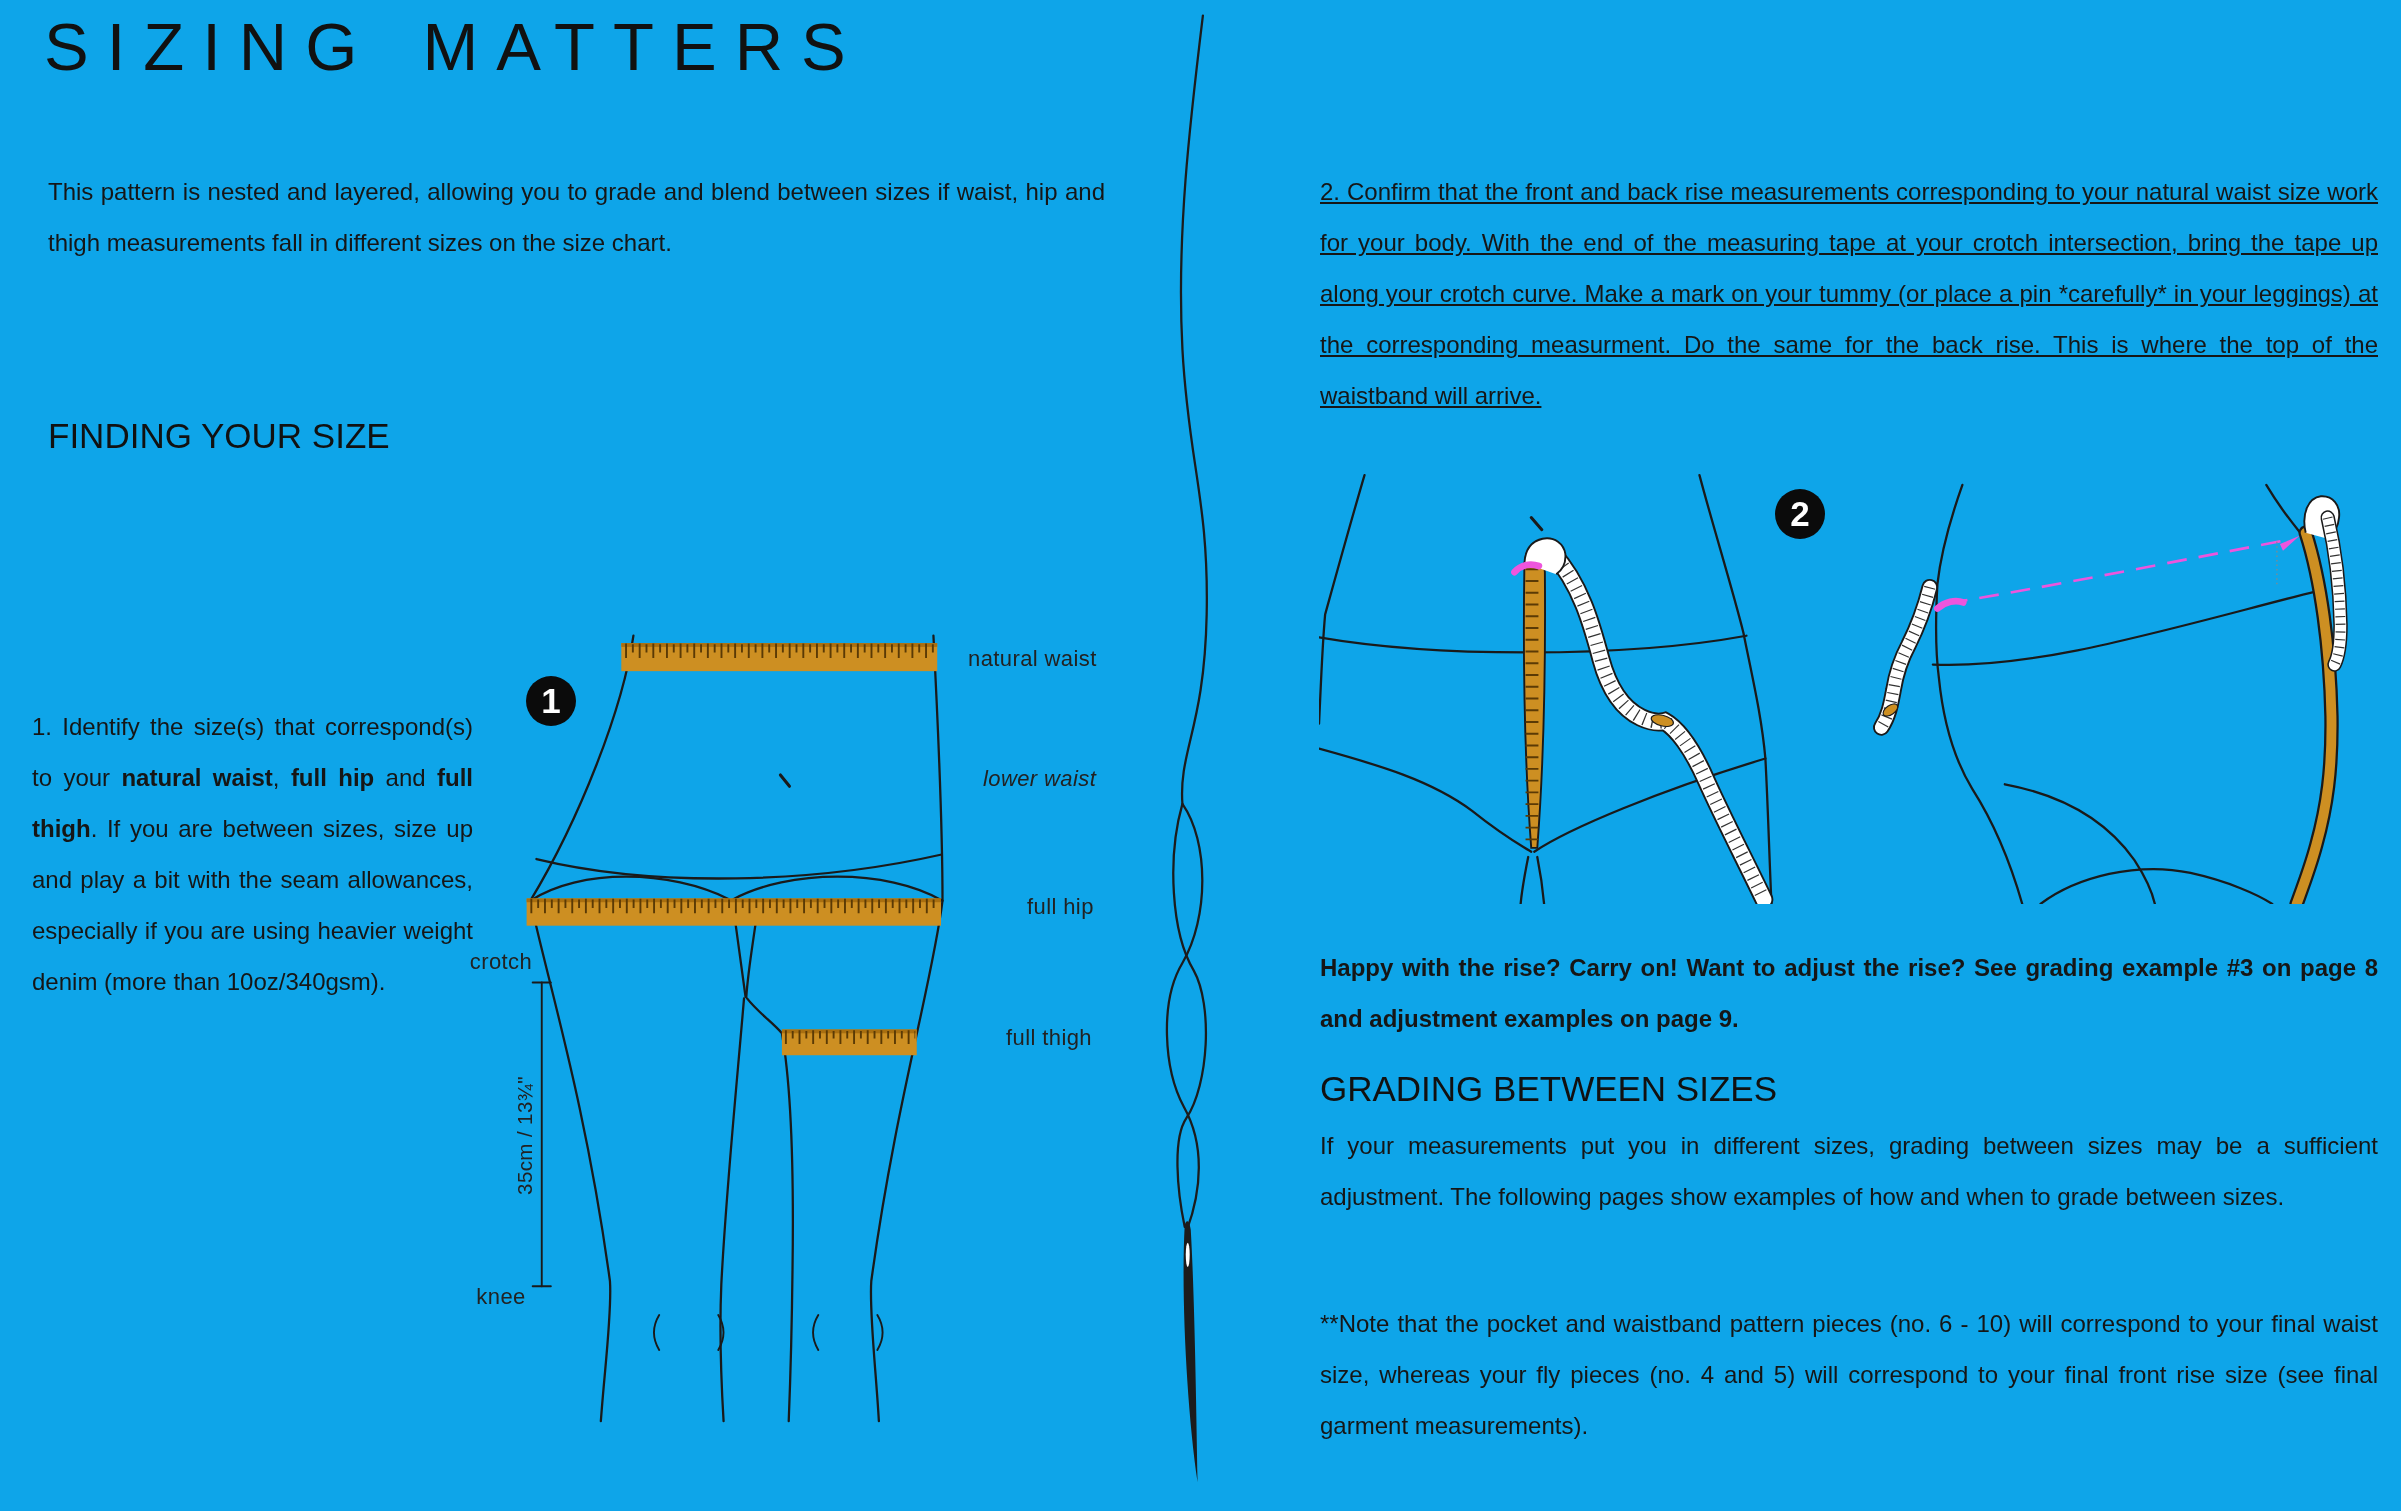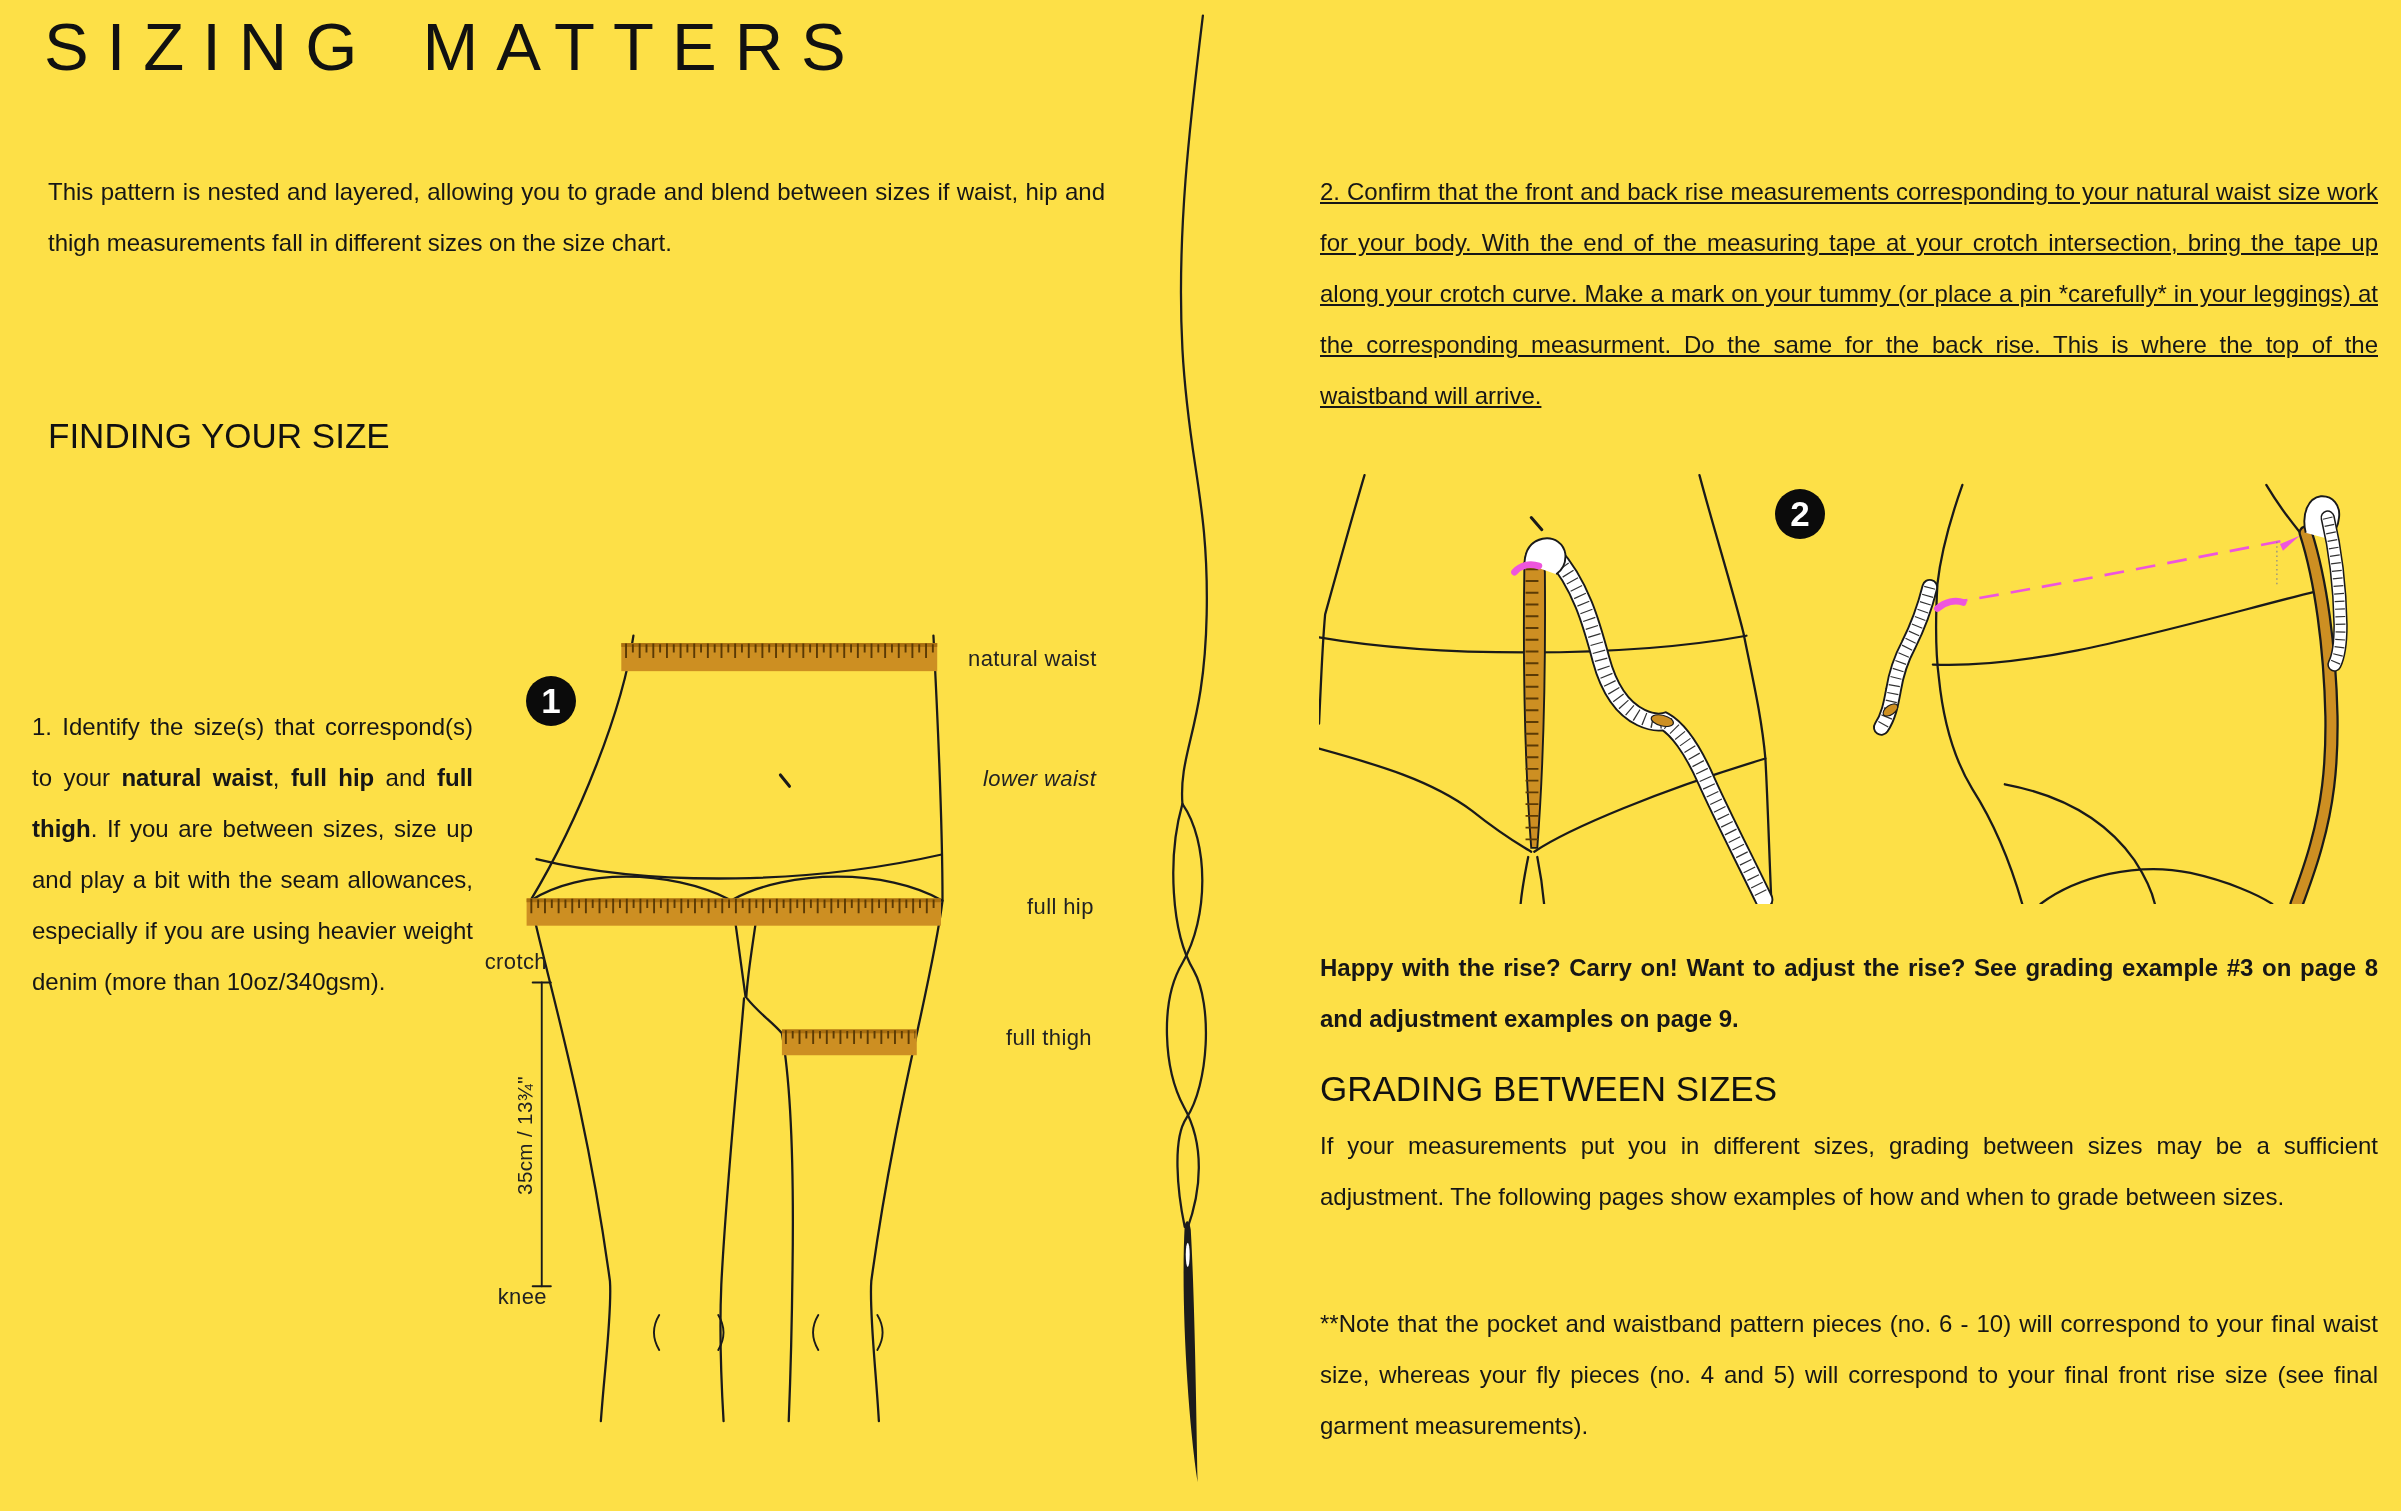--- a/index.html
+++ b/index.html
@@ -1,34 +1,34 @@
 <!DOCTYPE html>
 <html style="font-size:12px"><head>
 <meta charset="utf-8">
 <style>
   html,body{margin:0;padding:0;background:#ffffff;}
-  .page{position:relative;width:2401px;height:1512px;background:#fde047;overflow:hidden;
+  .page{position:relative;width:2401px;height:1512px;background:#0ea5e9;overflow:hidden;
         font-family:"Liberation Sans",sans-serif;color:#161616;}
   .abs{position:absolute;}
   .title{left:44px;top:7.6px;font-size:67px;letter-spacing:18px;word-spacing:10.6px;font-weight:400;color:#111;}
   .body-text{font-size:24px;line-height:51px;text-align:justify;}
   .col-left{left:48px;width:1057px;}
   .col-right{left:1320px;width:1058px;}
   .intro{top:166px;}
   .heading{font-size:35px;font-weight:normal;color:#111;}
   .finding-h{left:48px;top:416px;}
   .finding-p{top:468px;}
   .step1{left:32px;top:701px;width:441px;}
   .step2{top:166px;text-decoration:underline;}
   .happy{top:942px;font-weight:bold;}
   .grading-h{left:1320px;top:1069px;}
   .grading-p{top:1120px;}
   .note{top:1298px;}
   .fig-label{font-size:22px;color:#222;letter-spacing:0.4px;white-space:nowrap;}
-  .lbl-right{text-align:right;width:92px;left:455px;}
+  .lbl-right{text-align:center;width:92px;left:455px;}
   .badge{width:50px;height:50px;border-radius:50%;background:#0b0b0b;color:#ffffff;
          display:flex;align-items:center;justify-content:center;font-size:35px;font-weight:bold;}
   .rot{left:411px;top:1124px;width:227px;height:23px;text-align:center;transform:rotate(-90deg);font-size:20.5px;}
   svg{display:block;}
 </style>
 </head>
 <body>
 
 <div class="page">
 

